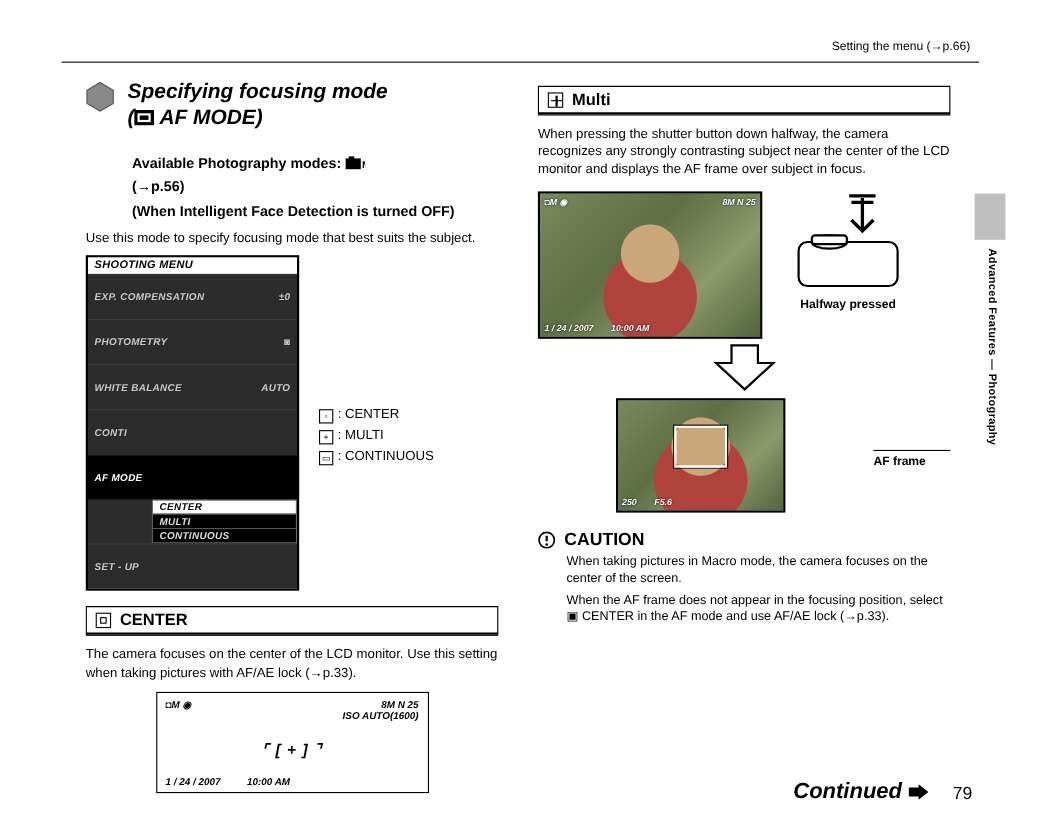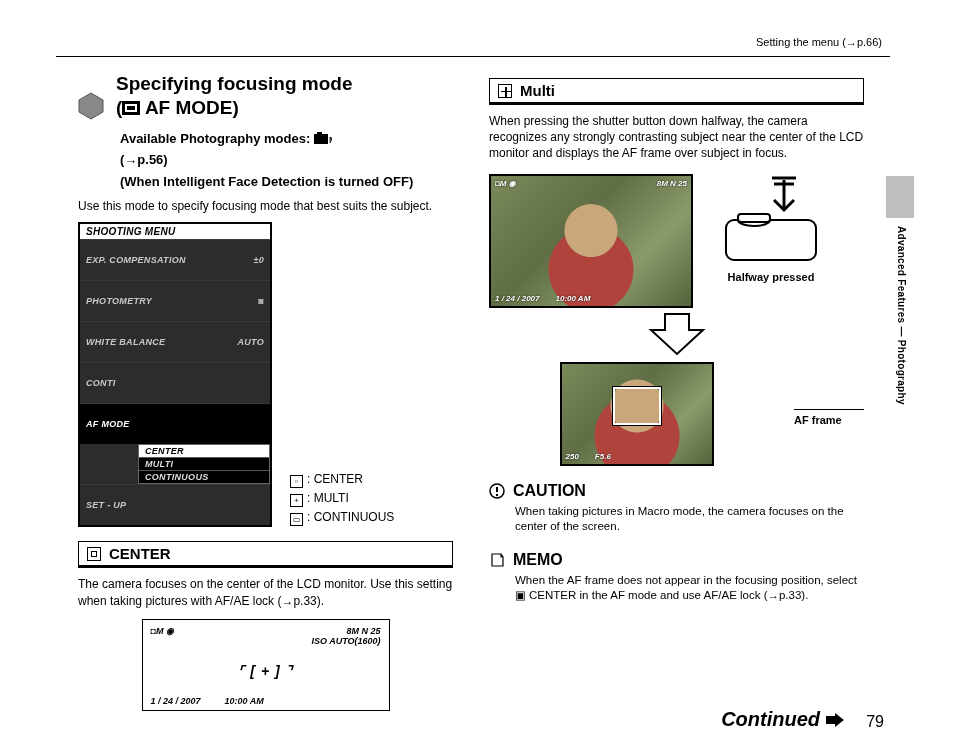--- a/index.html
+++ b/index.html
@@ -55,23 +55,24 @@
     display: flex;
     gap: 36px;
   }
   .col {
     flex: 1;
     min-width: 0;
   }
   
   .hex-head {
     display: flex;
-    align-items: flex-end;
+    align-items: flex-start;
     gap: 12px;
-    margin-bottom: 10px;
+    margin-bottom: 20px;
+    font-style: italic;
   }
   .hex-head .hex {
     flex: 0 0 auto;
     margin-top: 2px;
   }
   .hex-head h2 {
     font-size: 19px;
     font-weight: bold;
     margin: 0;
     line-height: 1.25;
@@ -84,21 +85,21 @@
   }
   .body-txt {
     font-size: 12px;
     line-height: 1.35;
     margin: 8px 0;
   }
   
   .menu-row {
     display: flex;
     gap: 18px;
-    align-items: flex-end;
+    align-items: center;
     margin: 6px 0 14px 0;
   }
   .shooting-menu {
     width: 190px;
     border: 2px solid #000;
     background: linear-gradient(#2c2c2c,#2c2c2c);
     color: #fff;
     font-family: Arial, sans-serif;
     font-size: 9px;
     font-weight: bold;
@@ -456,27 +457,20 @@
       <div class="note-head">
         <svg width="16" height="16" viewBox="0 0 16 16">
             <circle cx="8" cy="8" r="7" fill="none" stroke="#000" stroke-width="1.5"></circle>
             <line x1="8" y1="4" x2="8" y2="9" stroke="#000" stroke-width="2"></line>
             <circle cx="8" cy="12" r="1.2" fill="#000"></circle>
           </svg>
         <span>CAUTION</span>
       </div>
       <div class="note-body">When taking pictures in Macro mode, the camera focuses on the center of the screen.</div>
 
-      <div class="note-head">
-        <svg width="16" height="16" viewBox="0 0 16 16">
-            <path d="M3 2 H12 L14 5 V14 H3 Z" fill="none" stroke="#000" stroke-width="1.2"></path>
-            <path d="M12 2 V5 H14" fill="none" stroke="#000" stroke-width="1.2"></path>
-          </svg>
-        <span>MEMO</span>
-      </div>
       <div class="note-body">When the AF frame does not appear in the focusing position, select ▣ CENTER in the AF mode and use AF/AE lock (→p.33).</div>
 
     </div>
   </div>
 
   <div class="continued">
     <span>Continued</span>
     <svg width="18" height="14" viewBox="0 0 18 14">
         <path d="M0 3 H9 V0 L18 7 L9 14 V11 H0 Z" fill="#000"></path>
       </svg>

